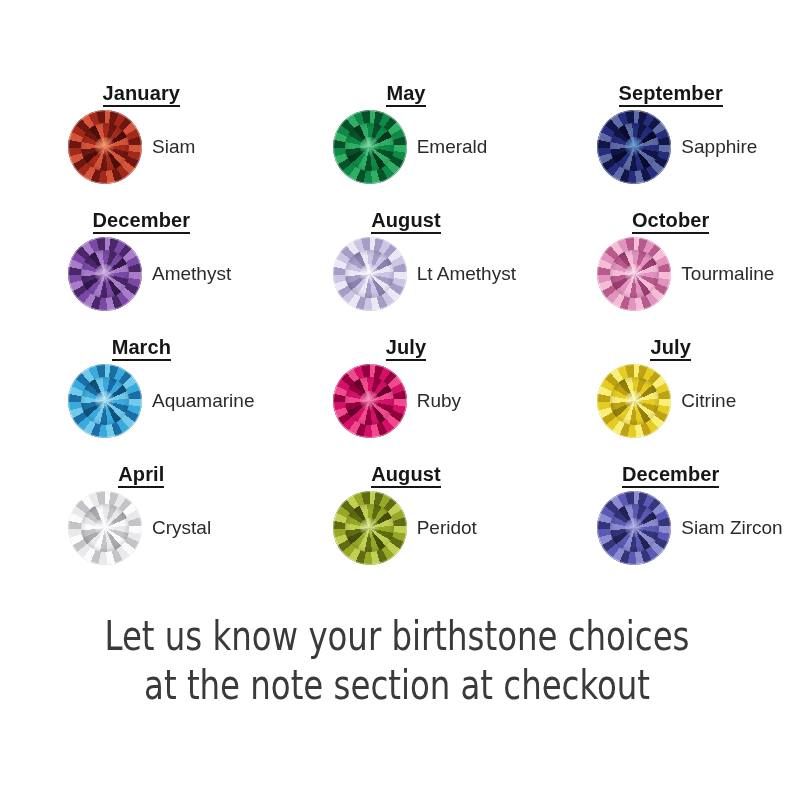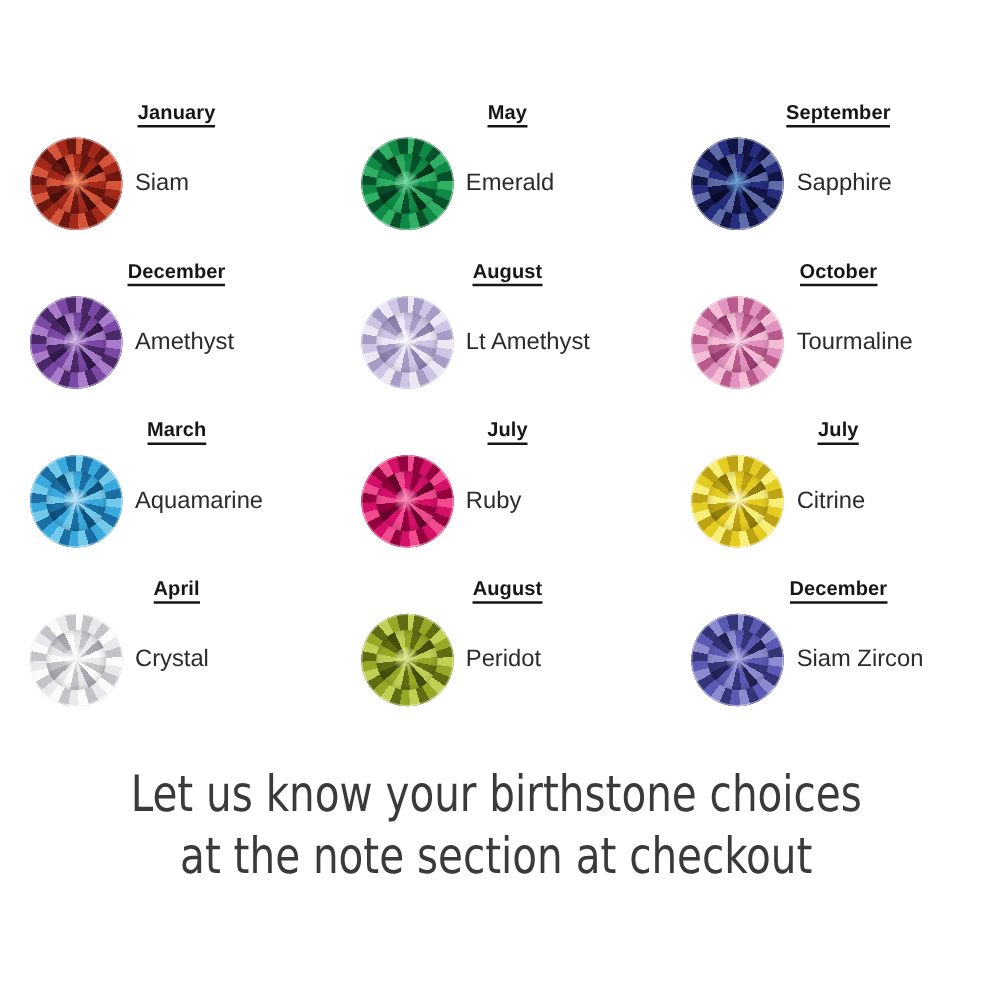--- a/index.html
+++ b/index.html
@@ -20,41 +20,41 @@
     grid-template-rows:repeat(4,127px);
   }
 
   .cell{position:relative;}
 
   .month{
     position:absolute;
     left:0;right:0;
     top:16px;
     text-align:center;
-    font-size:16px;
+    font-size:20px;
     font-weight:bold;
     color:#161616;
     letter-spacing:.1px;
   }
   .month span{
     border-bottom:2px solid #161616;
     padding-bottom:1px;
   }
 
   
   .cell .month{transform:translateX(9px);}
 
   .row{
     position:absolute;
     left:0;right:0;
     top:44px;
     display:flex;
     align-items:center;
     justify-content:flex-start;
-    padding-left:24px;
+    padding-left:68px;
     box-sizing:border-box;
   }
 
   .stone-name{
     font-size:19px;
     color:#2b2b2b;
     margin-left:10px;
     white-space:nowrap;
   }
 

